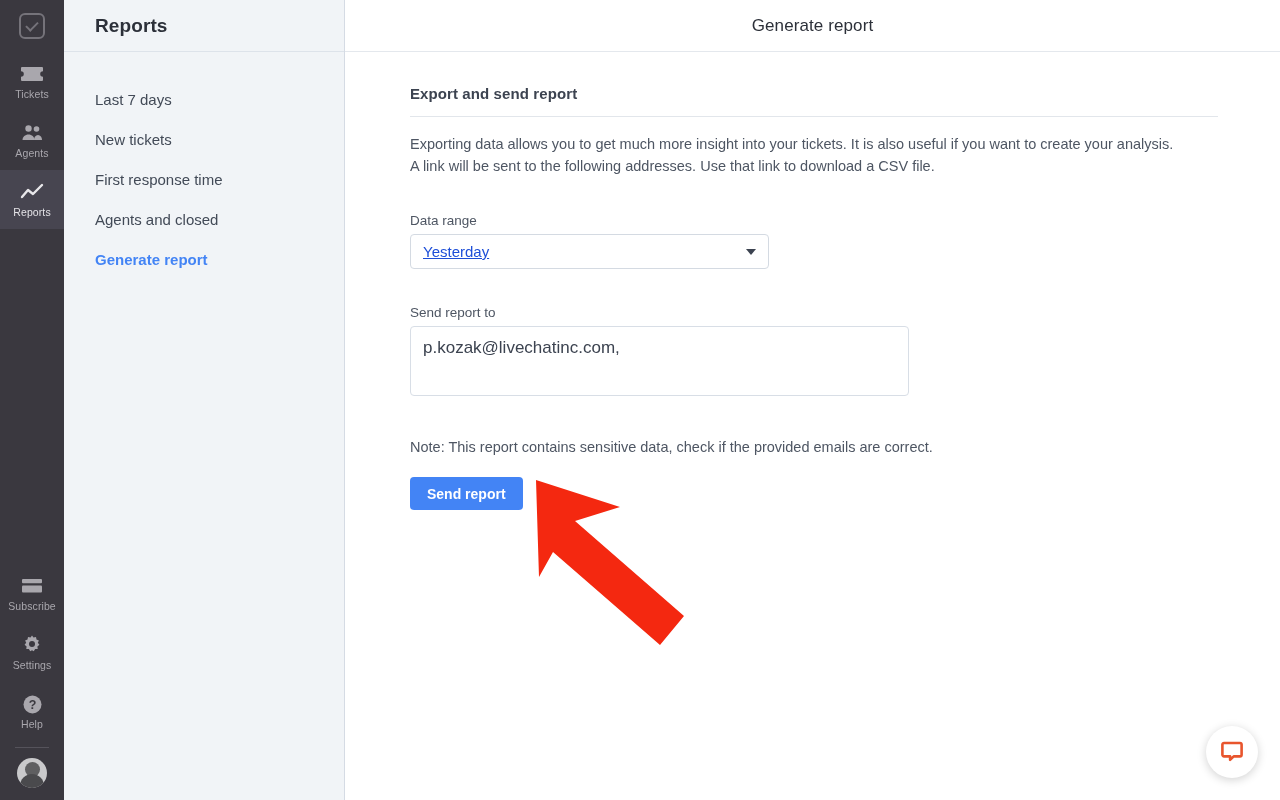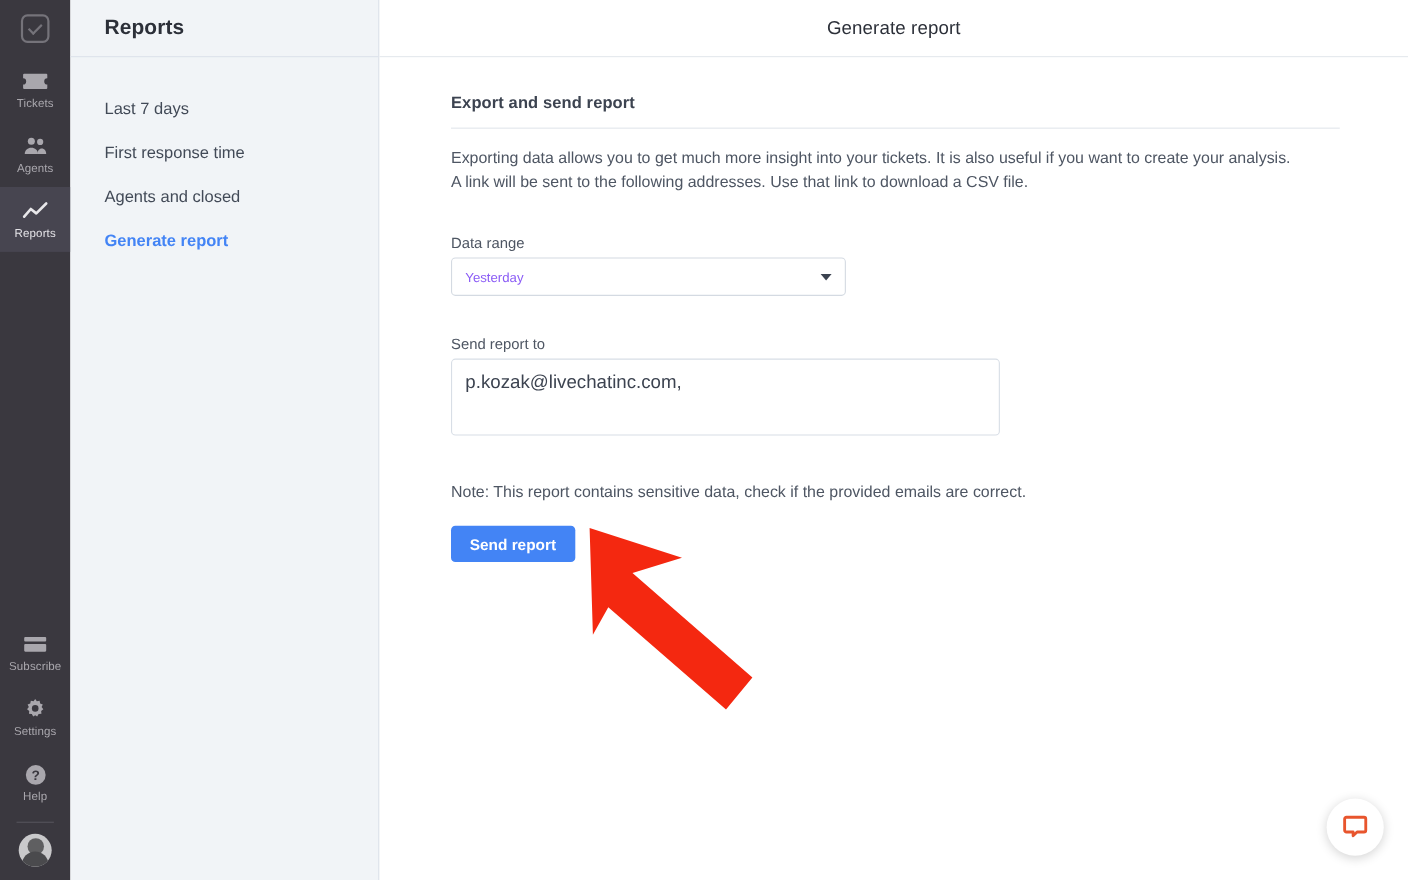--- a/index.html
+++ b/index.html
@@ -97,21 +97,21 @@
   .lead { margin-top: 17px; font-size: 14.5px; color: #4e5663; line-height: 21.5px; }
 
   .field-label { font-size: 13.5px; color: #4e5663; margin-top: 36px; margin-bottom: 6px; }
   .select {
     width: 359px; height: 35px;
     border: 1px solid #d4dae2; border-radius: 4px; background: #fff;
     display: flex; align-items: center; justify-content: space-between;
     padding: 0 12px 0 12px;
     cursor: pointer;
   }
-  .select-value { font-size: 12px; color: #8b5cf6; }
+  .select-value { font-size: 15px; color: #1d4ed8; text-decoration: underline; }
   .caret { width: 0; height: 0; border-left: 5px solid transparent; border-right: 5px solid transparent; border-top: 6px solid #3c4350; }
   .textarea {
     width: 499px; height: 70px;
     border: 1px solid #d8dee6; border-radius: 4px; background: #fff;
     padding: 11px 12px; font-size: 17px; color: #3c4350;
     font-family: "Liberation Sans", sans-serif;
     resize: none; outline: none; line-height: 20px;
   }
   .note { margin-top: 39px; font-size: 14.5px; color: #4e5663; }
   .btn-send {
@@ -218,20 +218,21 @@
       </div>
     </div>
   </div>
 
   <div class="panel">
     <div class="panel-header">
       <div class="panel-title">Reports</div>
     </div>
     <div class="panel-list">
       <div class="panel-item">Last 7 days</div>
+      <div class="panel-item">New tickets</div>
       <div class="panel-item">First response time</div>
       <div class="panel-item">Agents and closed</div>
       <div class="panel-item active">Generate report</div>
     </div>
   </div>
 
   <div class="main">
     <div class="main-header">
       <div class="main-title">Generate report</div>
     </div>

